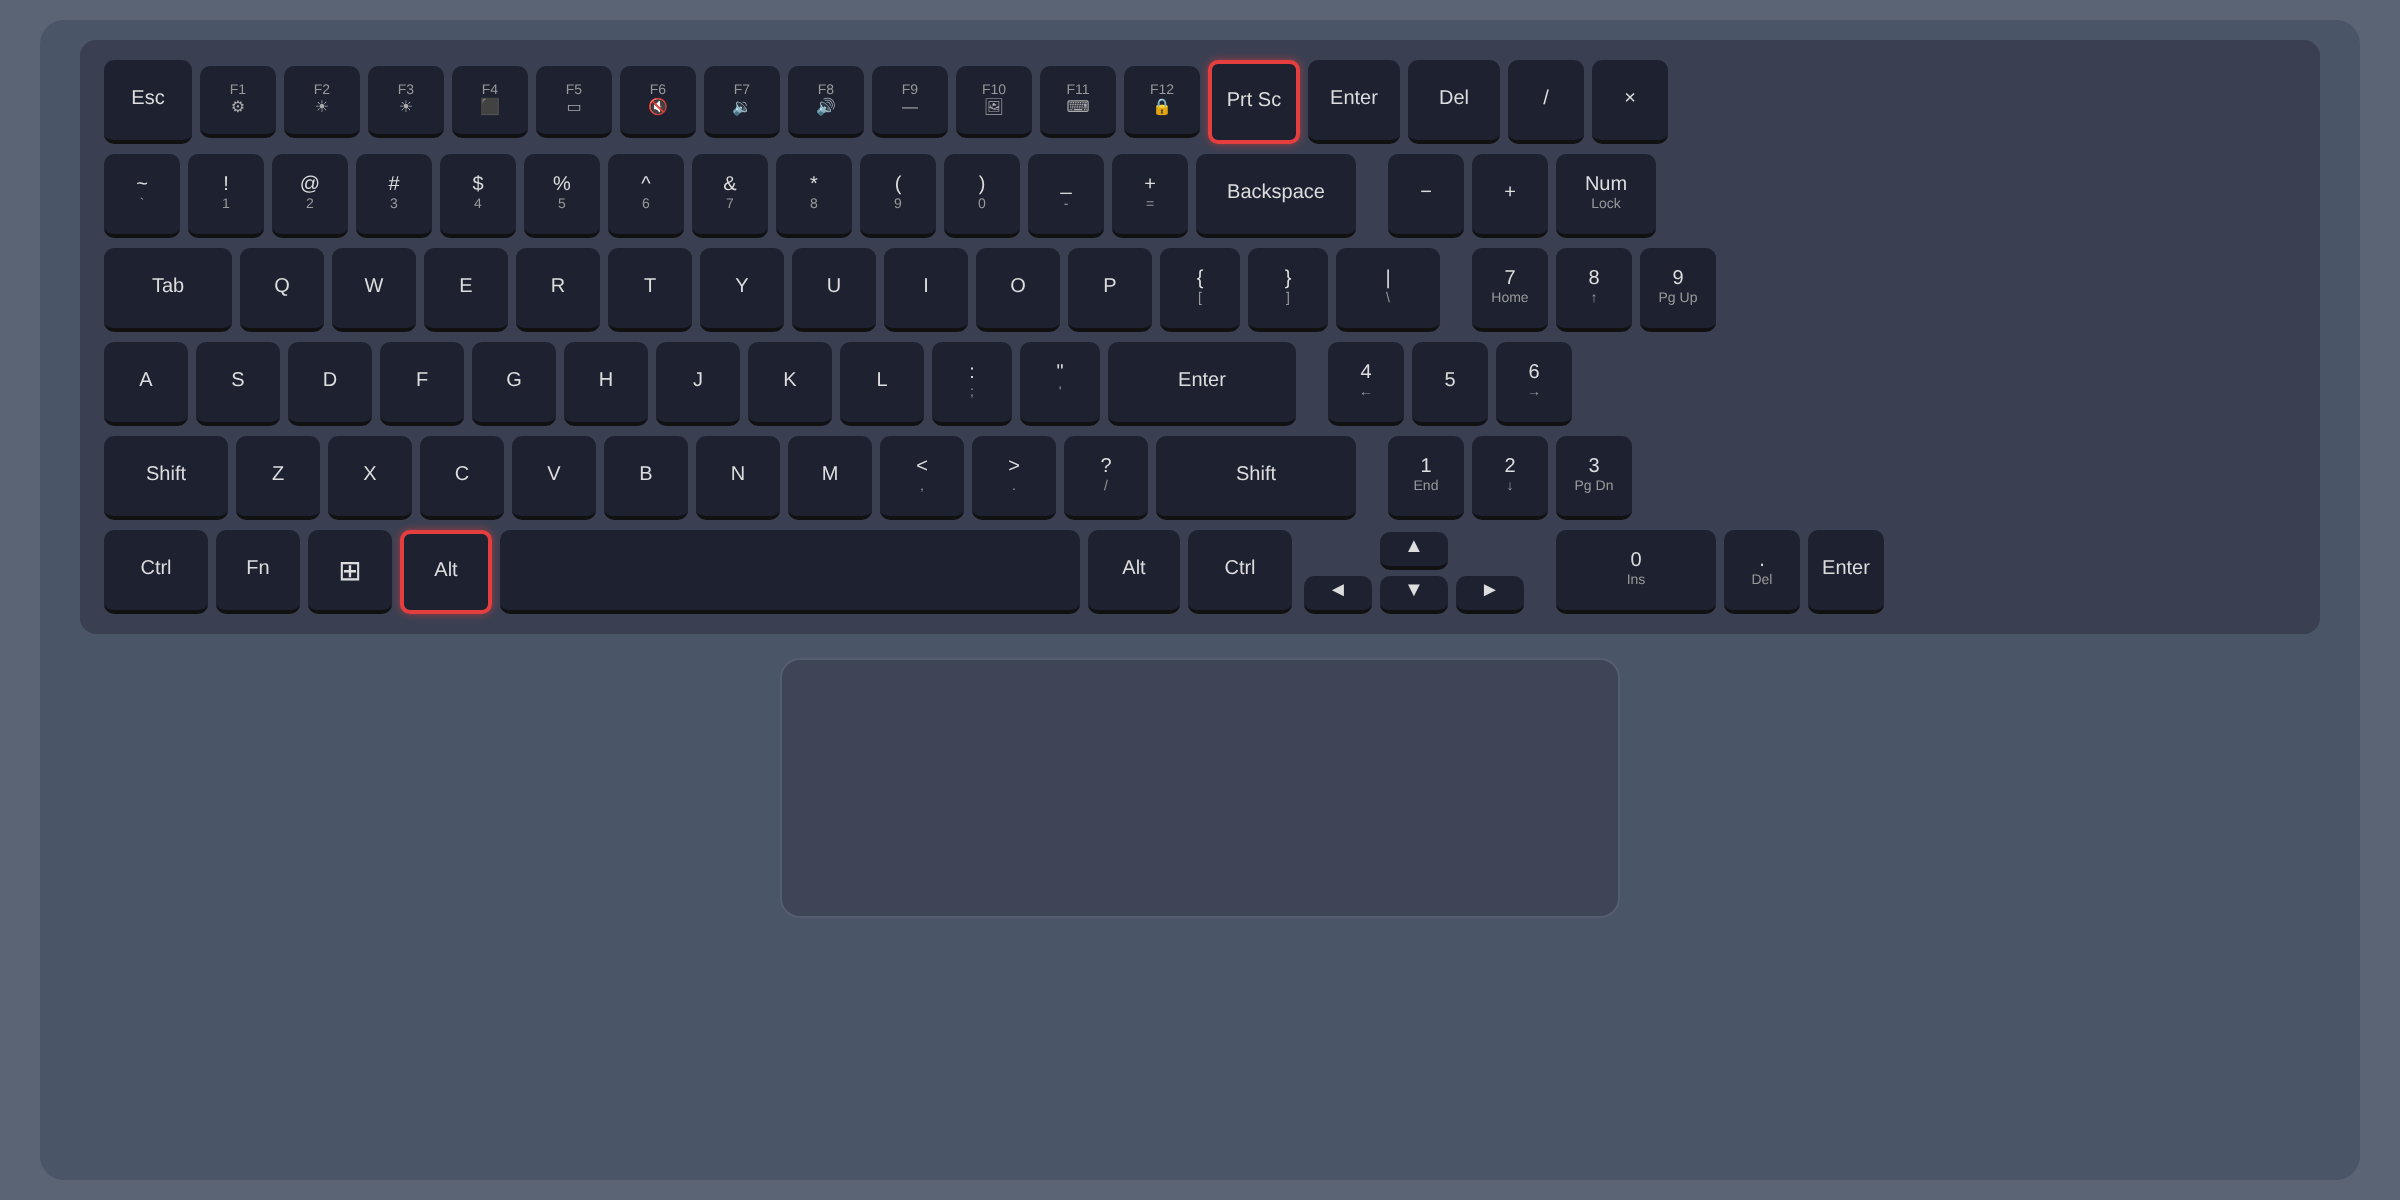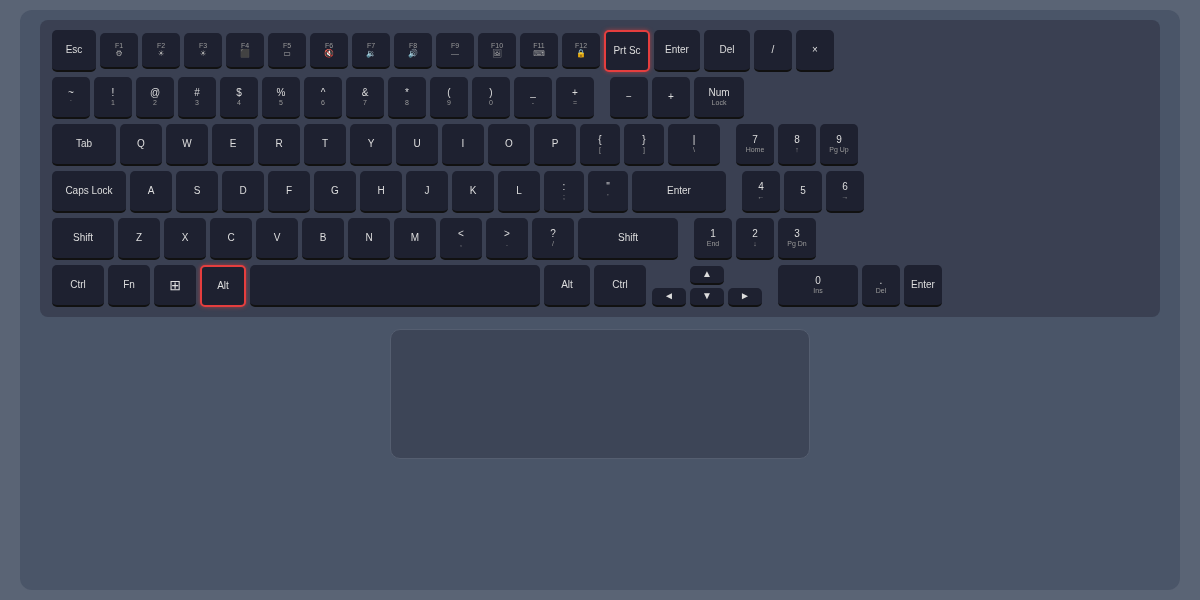--- a/index.html
+++ b/index.html
@@ -240,20 +240,23 @@
           <span class="sub-label">0</span>
         </div>
       <div class="key" style="min-width:38px">
           <span class="main-label">_</span>
           <span class="sub-label">-</span>
         </div>
       <div class="key" style="min-width:38px">
           <span class="main-label">+</span>
           <span class="sub-label">=</span>
         </div>
+      <div class="key key-backspace">
+          <span class="main-label">Backspace</span>
+        </div>
       <div class="section-gap"></div>
       <div class="key key-small-nav">
           <span class="main-label">−</span>
         </div>
       <div class="key key-small-nav">
           <span class="main-label">+</span>
         </div>
       <div class="key" style="min-width:50px; font-size:8px">
           <span class="main-label">Num</span>
           <span class="sub-label">Lock</span>
@@ -315,23 +318,20 @@
           <span class="main-label">8</span>
           <span class="sub-label">↑</span>
         </div>
       <div class="key" style="min-width:38px">
           <span class="main-label">9</span>
           <span class="sub-label">Pg Up</span>
         </div>
     </div>
 
     <div class="key-row">
-      <div class="key key-caps">
-          <span class="main-label">Caps Lock</span>
-        </div>
       <div class="key" style="min-width:42px">
           <span class="main-label">A</span>
         </div>
       <div class="key" style="min-width:42px">
           <span class="main-label">S</span>
         </div>
       <div class="key" style="min-width:42px">
           <span class="main-label">D</span>
         </div>
       <div class="key" style="min-width:42px">

